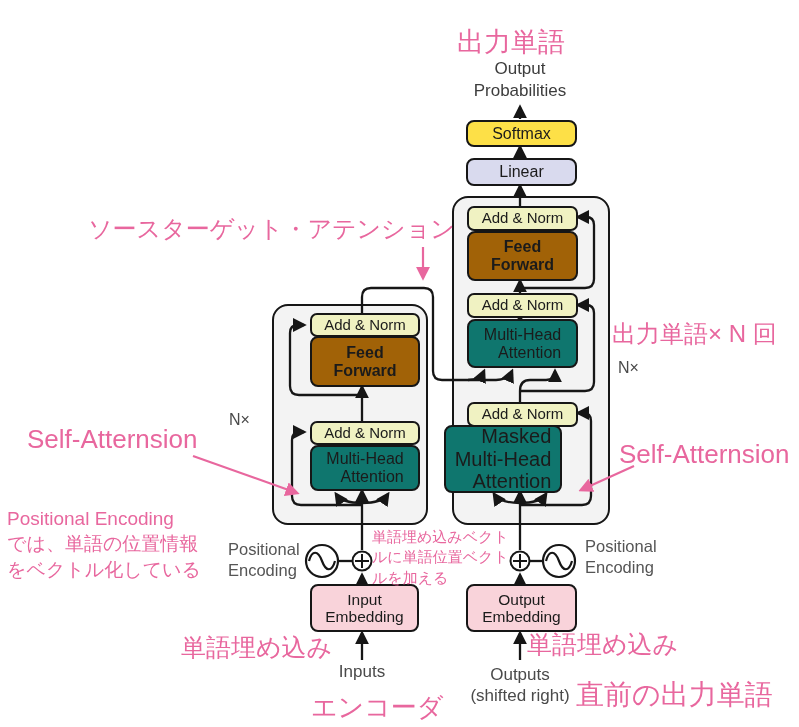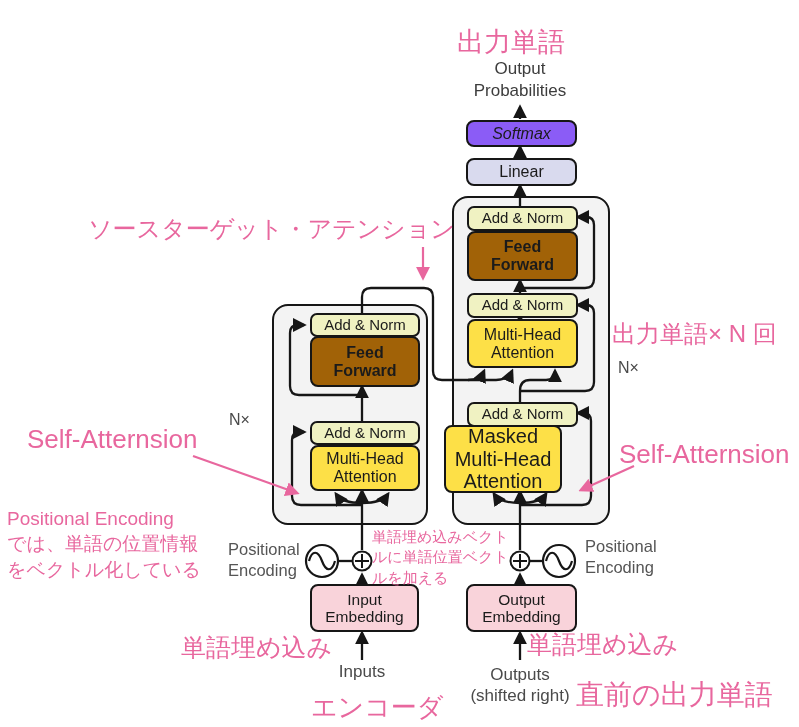--- a/index.html
+++ b/index.html
@@ -4,22 +4,22 @@
 <style>
   html,body{margin:0;padding:0;background:#fff;}
   #stage{position:relative;width:799px;height:727px;background:#ffffff;overflow:hidden;
          font-family:"Liberation Sans","DejaVu Sans",sans-serif;}
   #wires{position:absolute;left:0;top:0;z-index:2;}
   .outer{position:absolute;z-index:1;background:#f3f3f3;border:2.4px solid #161616;border-radius:16px;}
   .box{position:absolute;z-index:3;border:2.3px solid #161616;border-radius:8px;
        display:flex;align-items:center;justify-content:center;text-align:center;
        color:#1b1b1b;font-size:16px;line-height:1.12;white-space:pre-line;}
   .an{border-radius:7px;font-size:15px;}
-  .green{background:#8b5cf6;font-style:italic;} .purple{background:#d9daee;} .yellow{background:#f0f2c2;}
-  .blue{background:#a16207;font-weight:bold;} .orange{background:#fde047;} .pinkbox{background:#f9d3da;}
+  .green{background:#fde047;} .purple{background:#d9daee;} .yellow{background:#f0f2c2;}
+  .blue{background:#a16207;font-weight:bold;} .orange{background:#0f766e;text-align:right;} .pinkbox{background:#f9d3da;}
   .txt{position:absolute;z-index:4;white-space:pre-line;}
   .pink{color:#e8679e;}
   .gray{color:#4a4a4a;}
   .ctr{text-align:center;}
   
   .t-outword{left:450px;top:24px;width:122px;font-size:27px;}
   .t-sta{left:88px;top:213px;font-size:24px;white-space:nowrap;}
   .t-encn{left:50px;top:316px;font-size:24px;line-height:1.35;}
   .t-decn{left:612px;top:318px;font-size:24px;white-space:nowrap;}
   .t-selfl{left:27px;top:424px;font-size:26px;}

